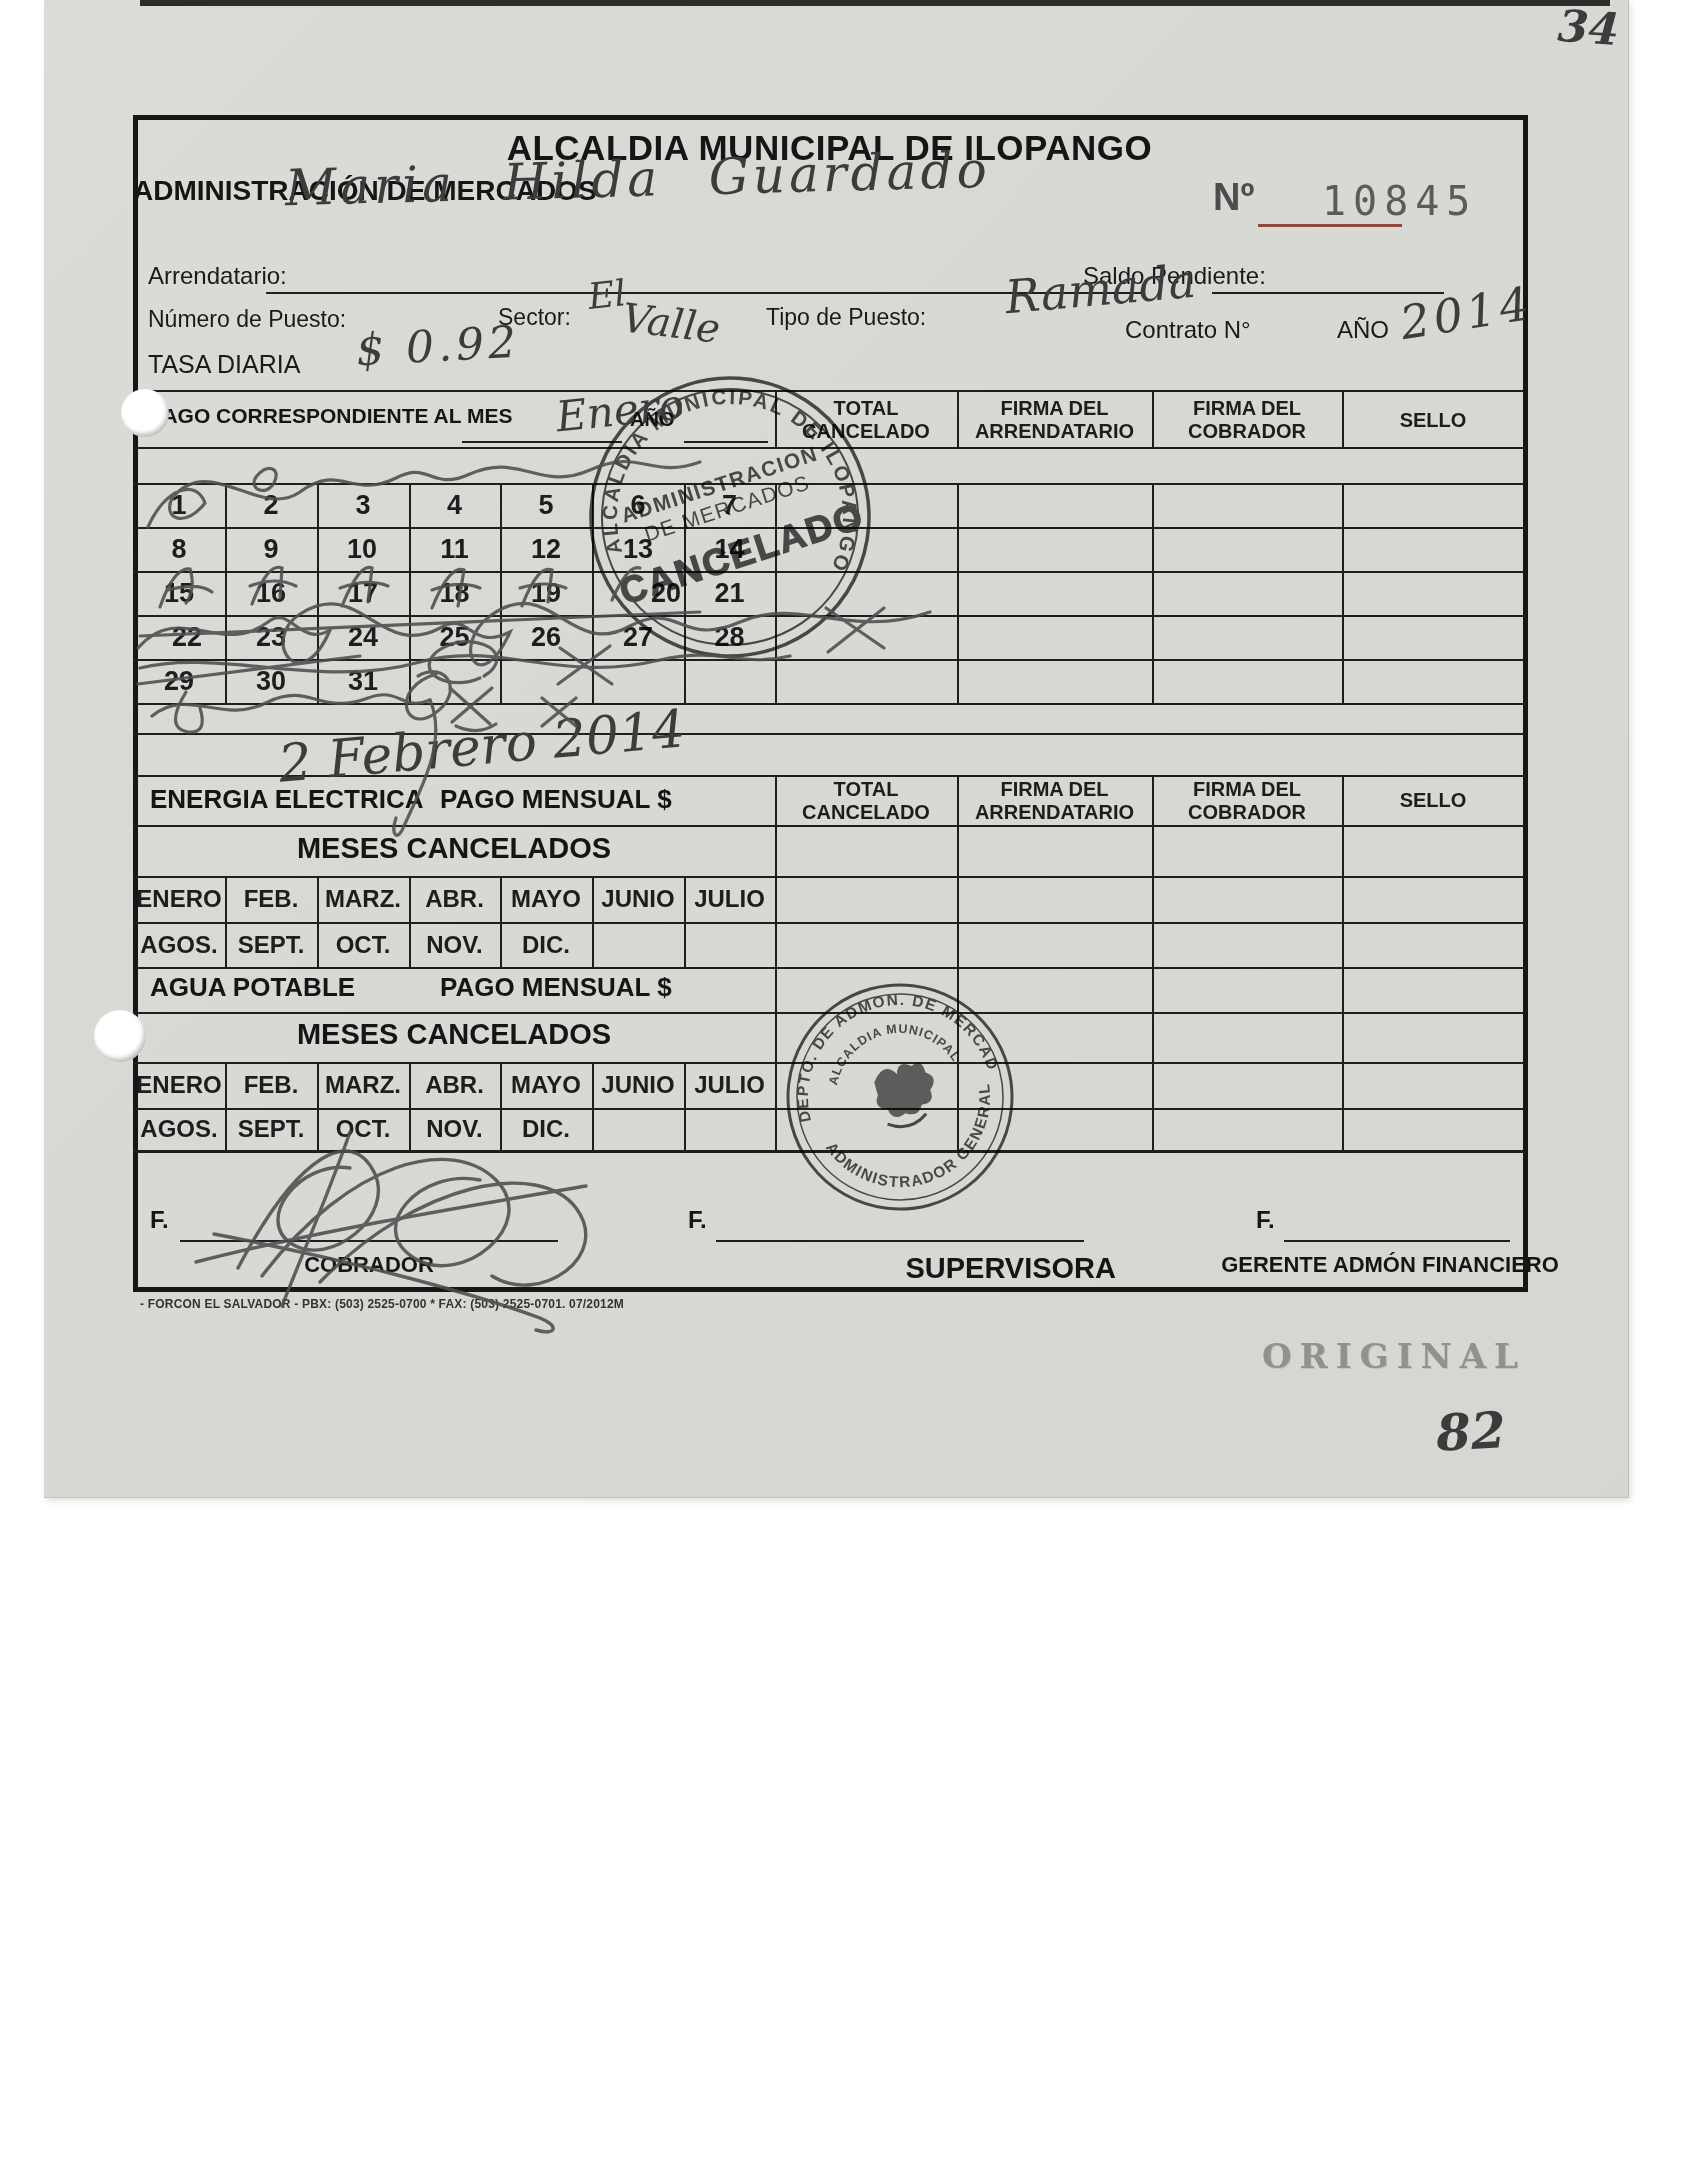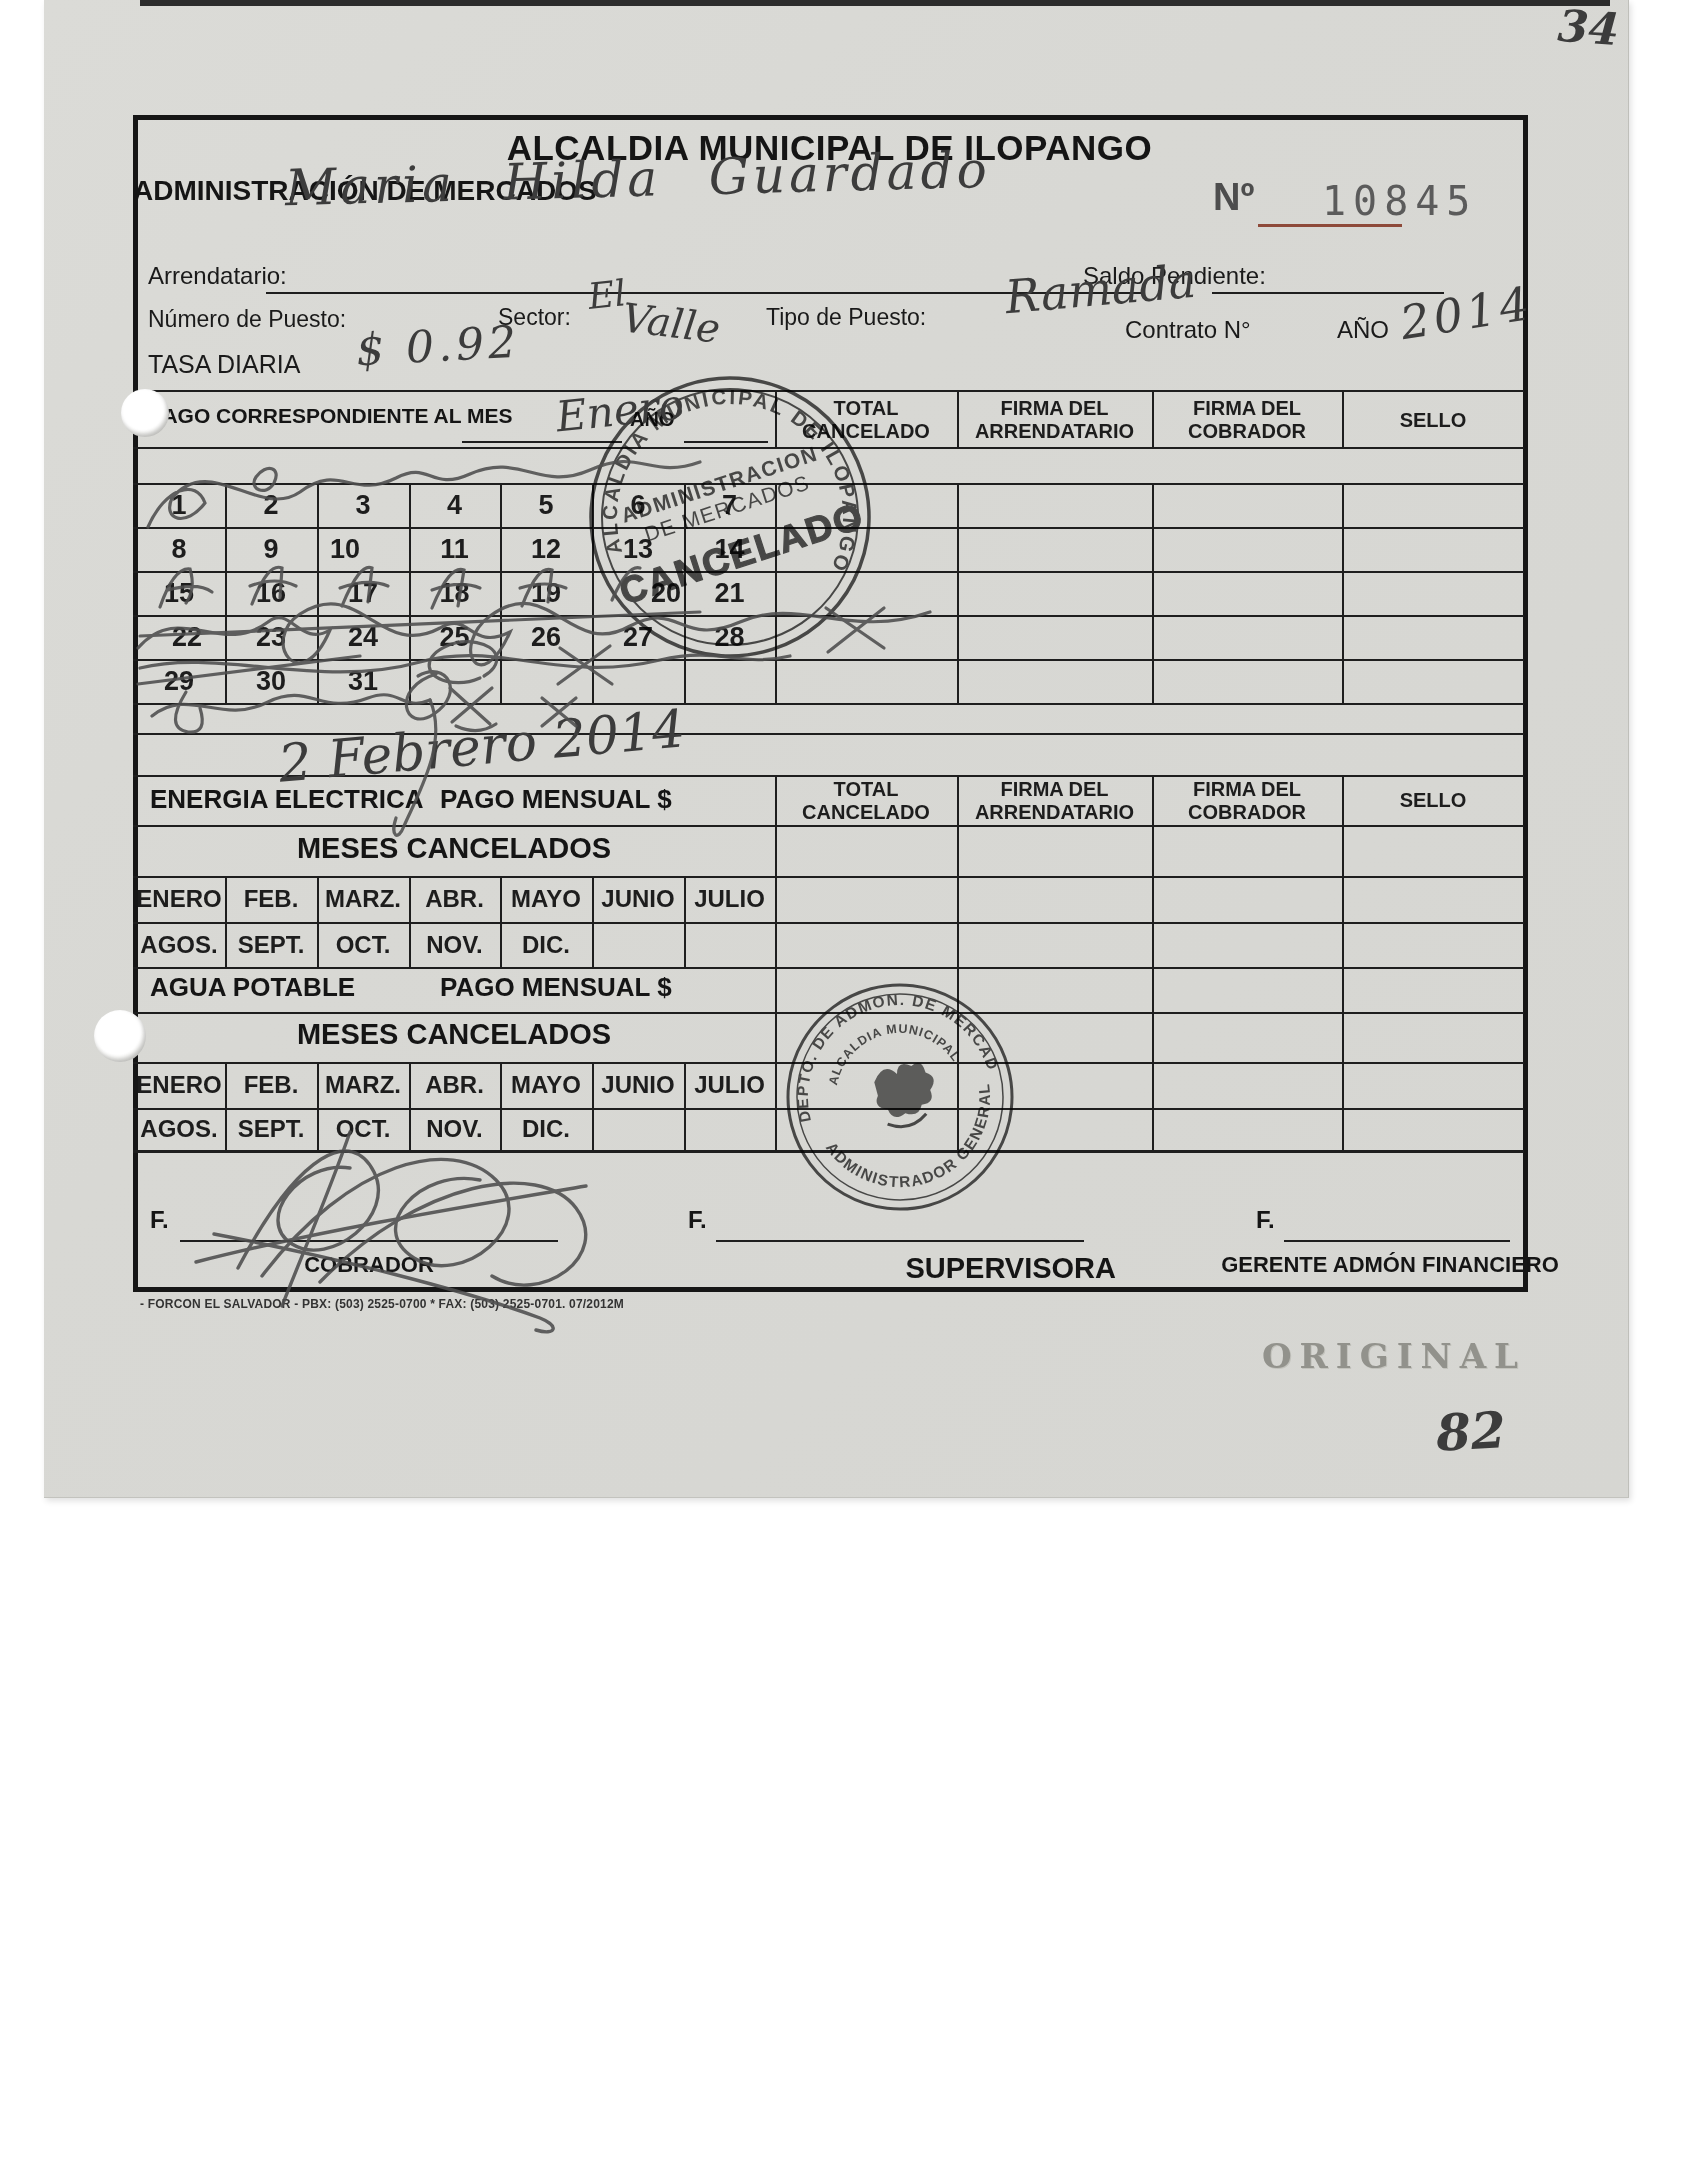--- a/index.html
+++ b/index.html
@@ -94,21 +94,21 @@
   <div id="day-grid">
       <div class="daynum" style="left: 133px; top: 483px; width: 92px; height: 44px;">1</div>
       <div class="daynum" style="left: 225px; top: 483px; width: 92px; height: 44px;">2</div>
       <div class="daynum" style="left: 317px; top: 483px; width: 92px; height: 44px;">3</div>
       <div class="daynum" style="left: 409px; top: 483px; width: 91px; height: 44px;">4</div>
       <div class="daynum" style="left: 500px; top: 483px; width: 92px; height: 44px;">5</div>
       <div class="daynum" style="left: 592px; top: 483px; width: 92px; height: 44px;">6</div>
       <div class="daynum" style="left: 684px; top: 483px; width: 91px; height: 44px;">7</div>
       <div class="daynum" style="left: 133px; top: 527px; width: 92px; height: 44px;">8</div>
       <div class="daynum" style="left: 225px; top: 527px; width: 92px; height: 44px;">9</div>
-      <div class="daynum" style="left: 299px; top: 527px; width: 92px; height: 44px;">10</div>
+      <div class="daynum" style="left: 316px; top: 527px; width: 92px; height: 44px;">10</div>
       <div class="daynum" style="left: 409px; top: 527px; width: 91px; height: 44px;">11</div>
       <div class="daynum" style="left: 500px; top: 527px; width: 92px; height: 44px;">12</div>
       <div class="daynum" style="left: 592px; top: 527px; width: 92px; height: 44px;">13</div>
       <div class="daynum" style="left: 684px; top: 527px; width: 91px; height: 44px;">14</div>
       <div class="daynum" style="left: 133px; top: 571px; width: 92px; height: 44px;">15</div>
       <div class="daynum" style="left: 225px; top: 571px; width: 92px; height: 44px;">16</div>
       <div class="daynum" style="left: 317px; top: 571px; width: 92px; height: 44px;">17</div>
       <div class="daynum" style="left: 409px; top: 571px; width: 91px; height: 44px;">18</div>
       <div class="daynum" style="left: 500px; top: 571px; width: 92px; height: 44px;">19</div>
       <div class="daynum" style="left: 620px; top: 571px; width: 92px; height: 44px;">20</div>

